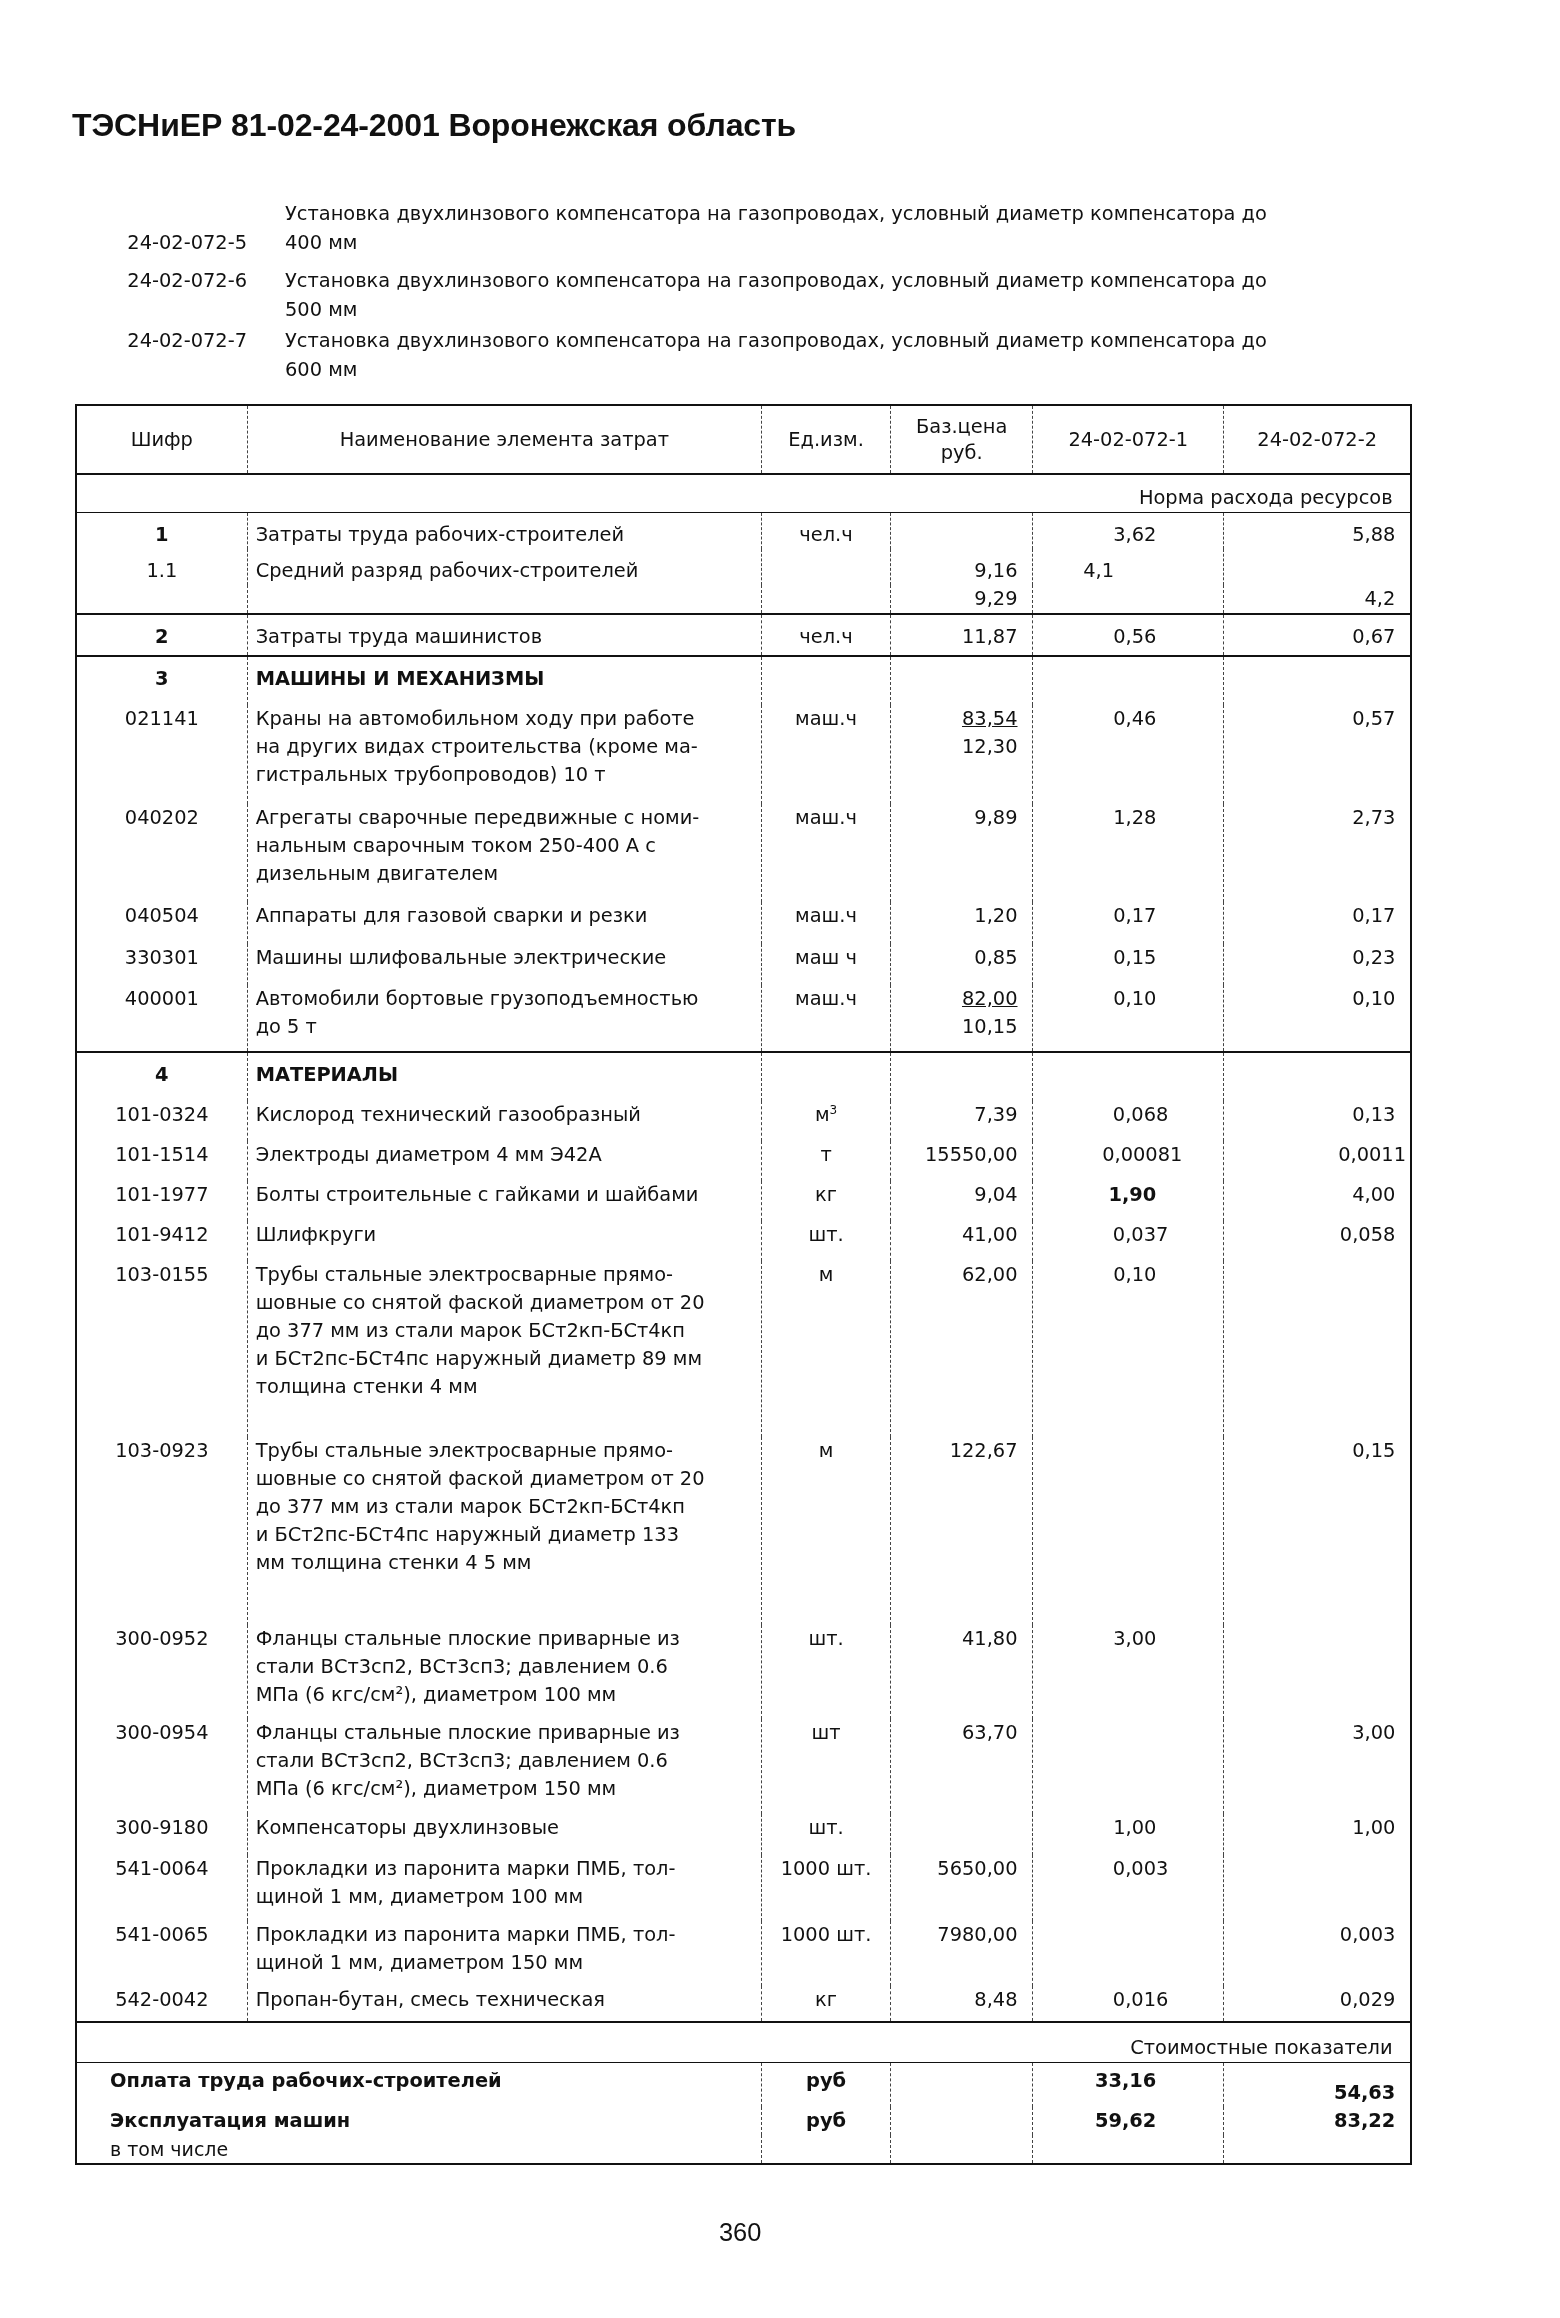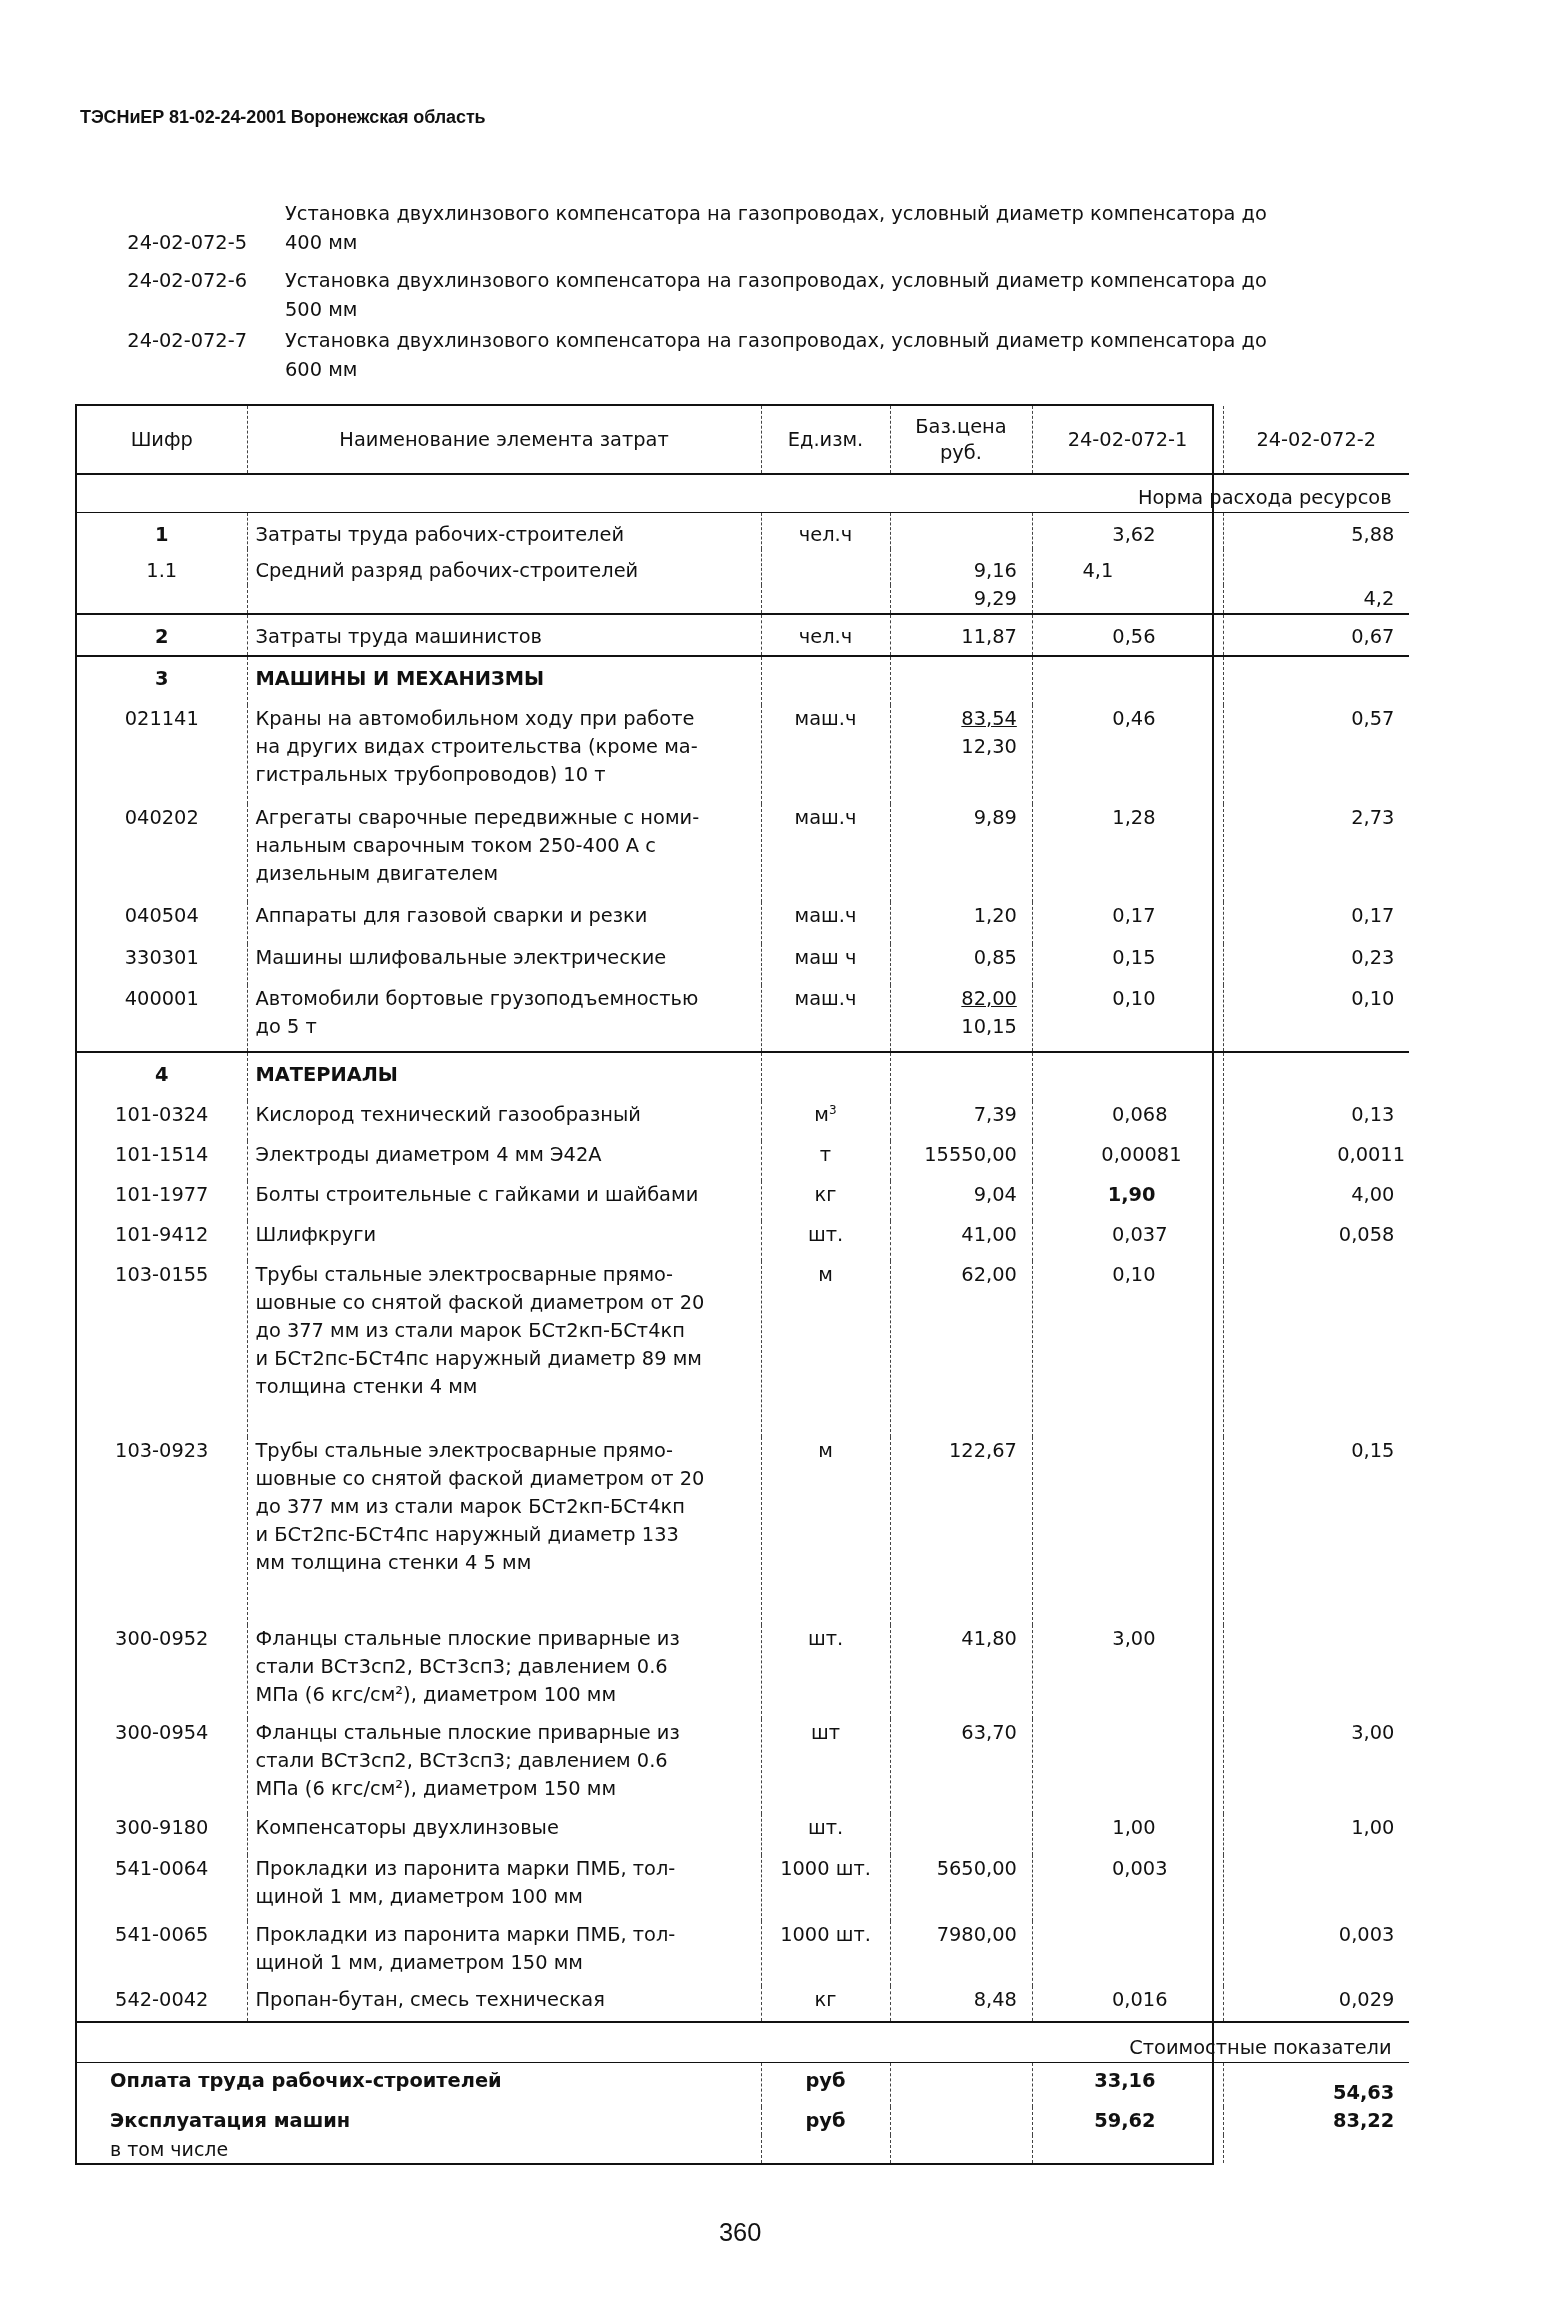--- a/index.html
+++ b/index.html
@@ -1,21 +1,21 @@
 <!DOCTYPE html>
 <html style="font-size:10.7px"><head>
 <meta charset="utf-8">
 <style>
   html, body { margin: 0; padding: 0; background: #ffffff; }
   body { width: 1560px; height: 2319px; position: relative; overflow: hidden; color: #111; font-family: "DejaVu Sans", sans-serif; }
-  .title { position: absolute; left: 80px; top: 107px; font-family: "Liberation Sans", sans-serif; font-weight: bold; font-size: 18px; letter-spacing: -0.1px; }
+  .title { position: absolute; left: 72px; top: 107px; font-family: "Liberation Sans", sans-serif; font-weight: bold; font-size: 32px; letter-spacing: -0.1px; }
   .intro { position: absolute; left: 33px; width: 1417px; font-size: 19.4px; line-height: 29px; }
   .intro .code { position: absolute; left: 0; width: 214px; text-align: right; padding-right: 0; }
   .intro .desc { position: absolute; left: 243px; width: 1177px; margin-left: 9px; }
-  .tbl { position: absolute; left: 75px; top: 404px; width: 1139px; border: 2.7px solid #111; box-sizing: border-box; }
+  .tbl { position: absolute; left: 75px; top: 404px; width: 1337px; border: 2.7px solid #111; box-sizing: border-box; }
   table { border-collapse: collapse; width: 100%; table-layout: fixed; font-size: 19.4px; }
   col.c0 { width: 170px; } col.c1 { width: 514px; } col.c2 { width: 129px; } col.c3 { width: 142px; } col.c4 { width: 191px; } col.c5 { width: 186px; }
   td, th { border-left: 0.7px dashed #444; vertical-align: top; padding: 0 8px; line-height: 28px; font-weight: normal; }
   td:first-child, th:first-child { border-left: none; }
   th { text-align: center; vertical-align: middle; height: 67px; border-bottom: 2.7px solid #111; line-height: 25.4px; }
   .norm td { height: 37px; text-align: right; vertical-align: bottom; border-left: none; border-bottom: 1.3px solid #111; padding-right: 17.4px; }
   .code { text-align: center; }
   .num { text-align: right; padding-right: 14.7px; }
   .unit { text-align: center; }
   .sec td { border-bottom: 2px solid #111; }

